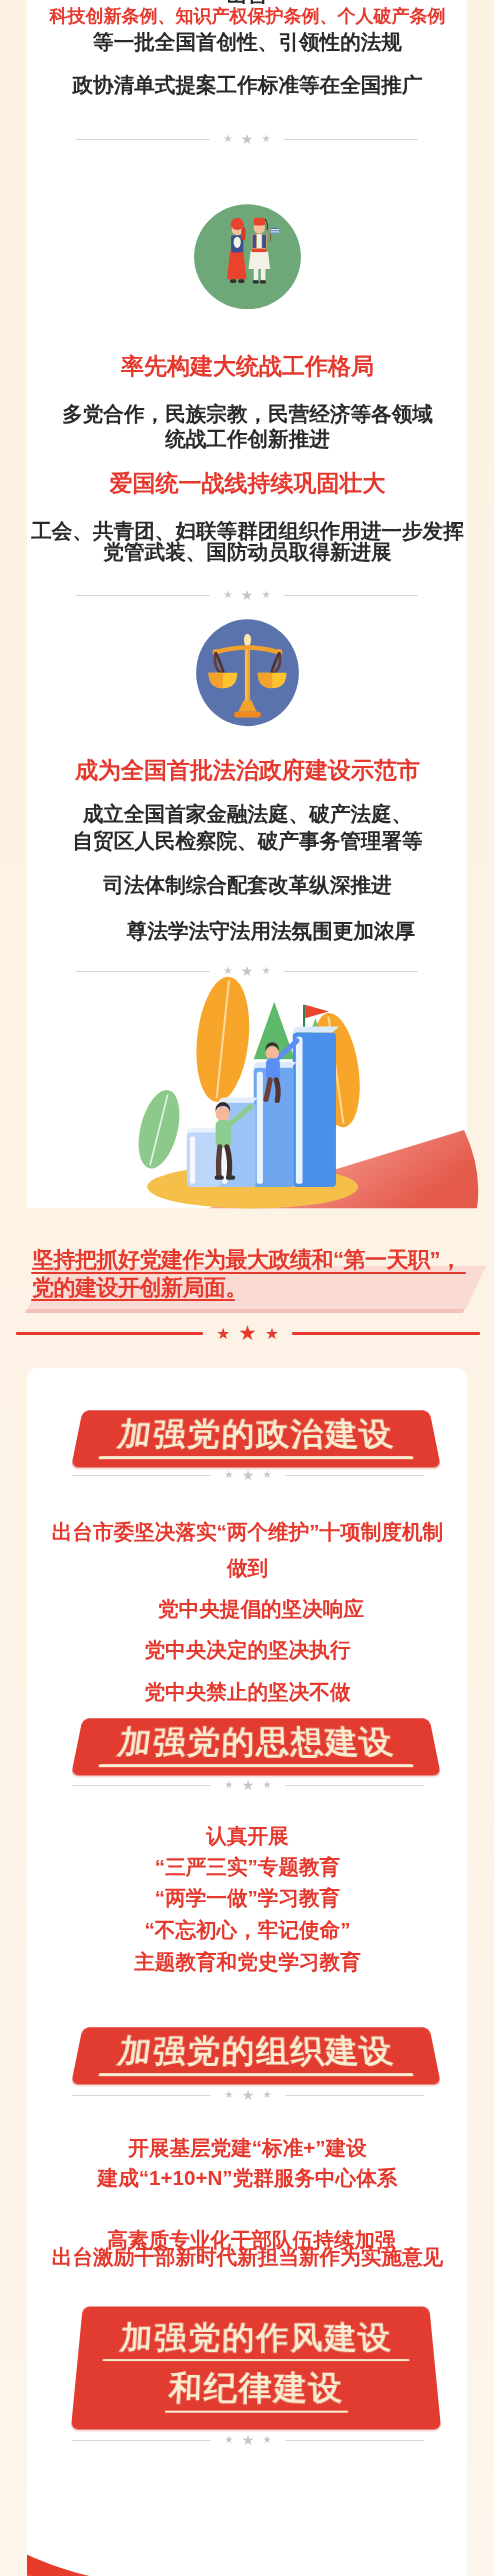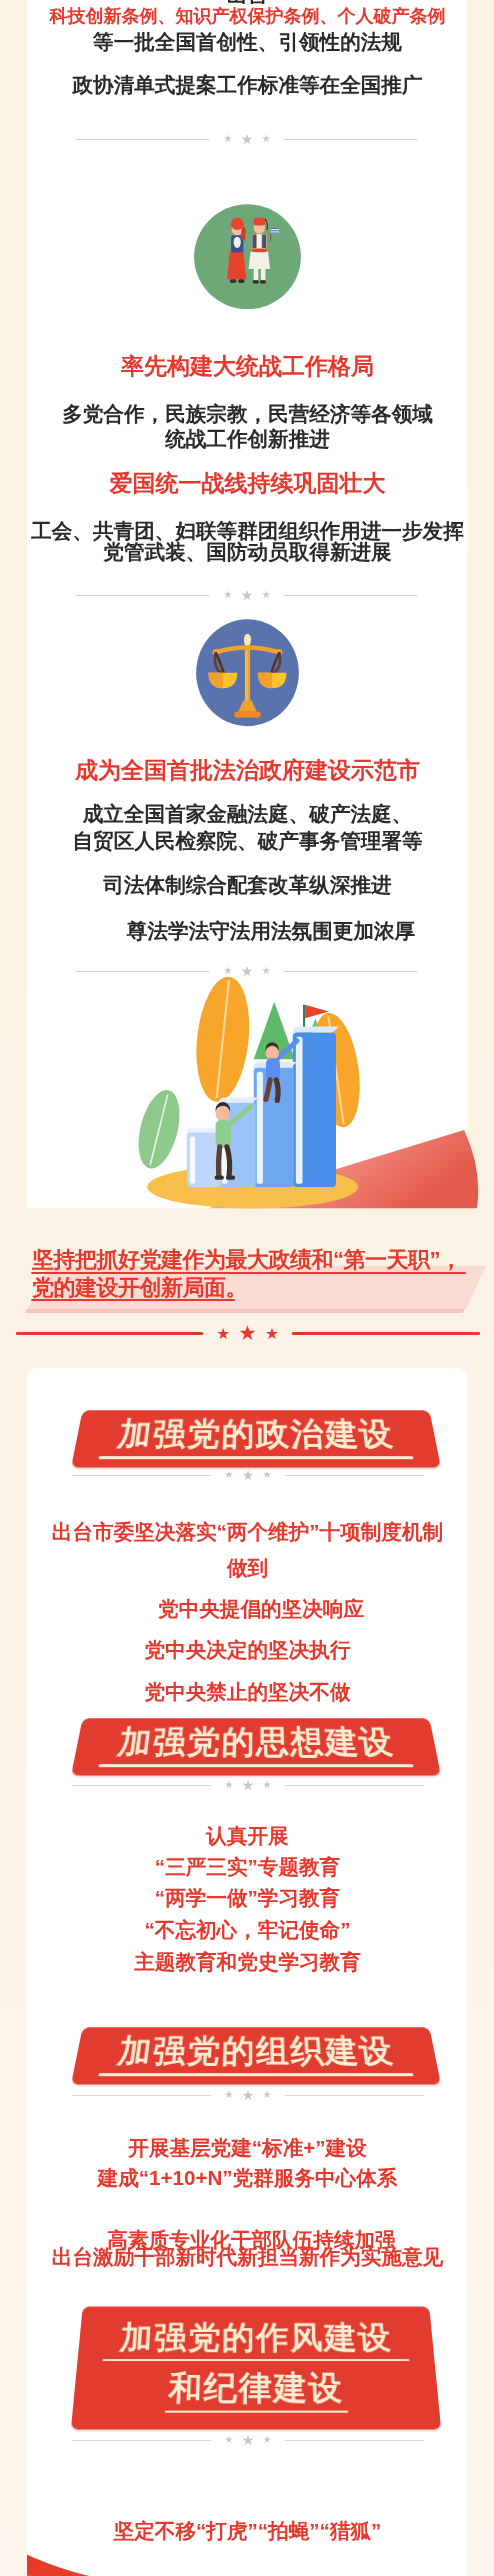--- a/index.html
+++ b/index.html
@@ -343,16 +343,15 @@
   </div>
   <div class="divider" style="left:72px;width:352px;top:2433px;height:14.4px;">
     <span class="dline"></span>
     <span class="stars">
         <span class="st">★</span>
         <span class="st mid">★</span>
         <span class="st">★</span>
       </span>
     <span class="dline"></span>
   </div>
-  <div class="abs tc t-redb" style="top:2519px;">坚定不移“打虎”“拍蝇”“猎狐”</div>
 
 </div>
 
 
 </body></html>

